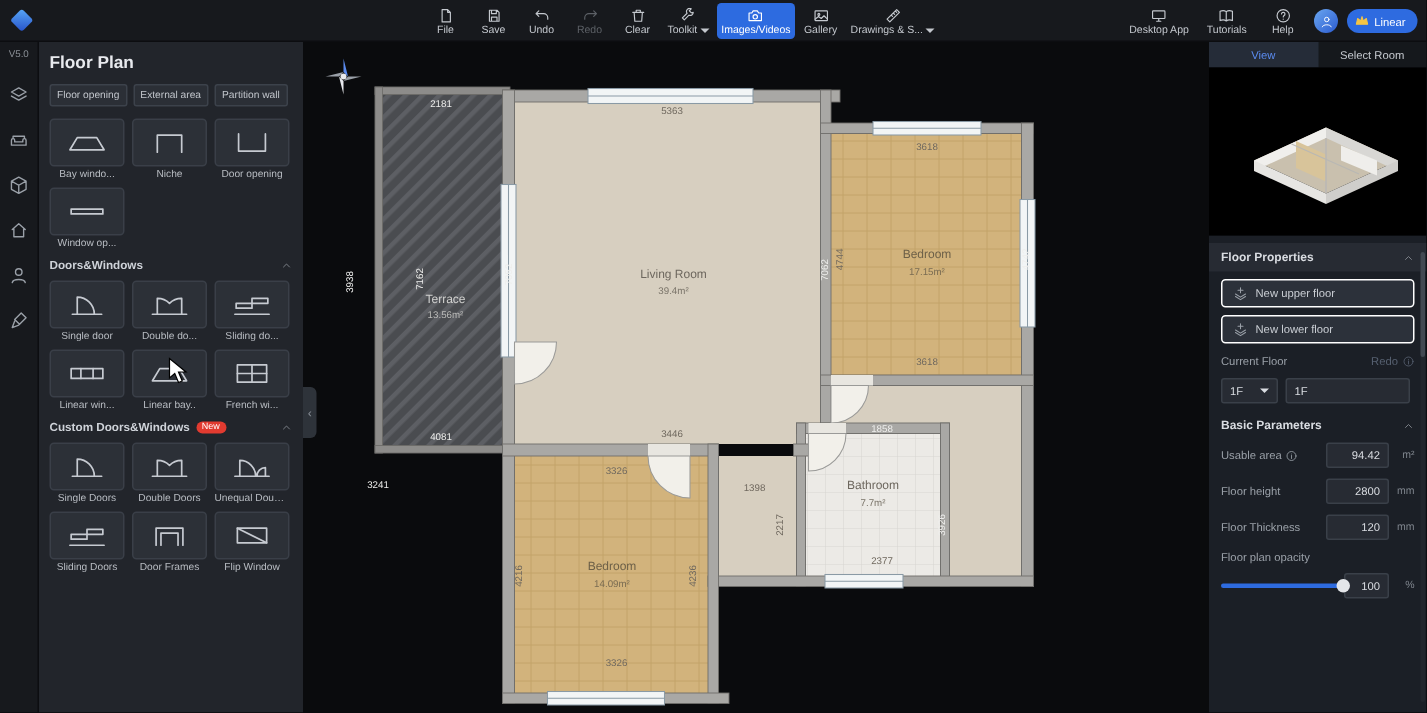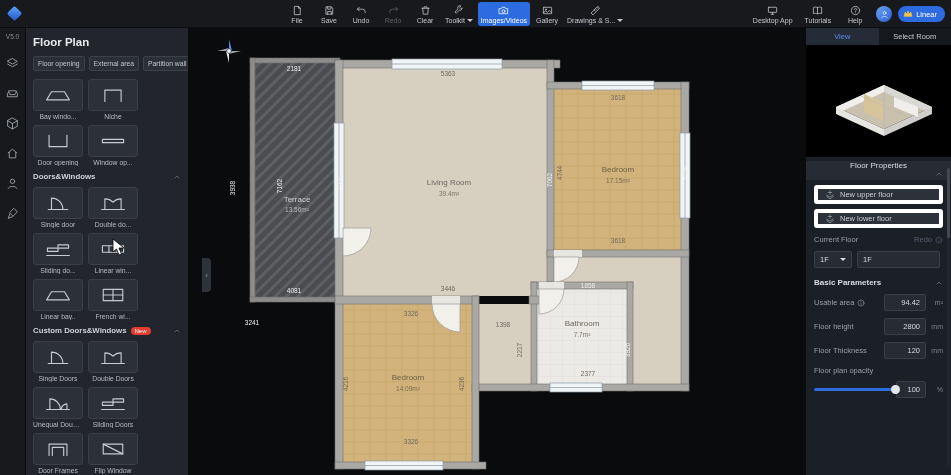--- a/index.html
+++ b/index.html
@@ -24,21 +24,21 @@
   .upgrade { display:flex; align-items:center; gap:3px; background:#2e6be0; border-radius:9px; height:16px; padding:0 8px 0 5px; color:#fff; font-size:7.5px; cursor:pointer; }
   .upgrade .ic { width:10px; height:10px; stroke:#f6c544; fill:#f6c544; }
 
   
   .strip { position:absolute; left:0; top:28px; width:26px; height:447px; background:#17191d; border-right:1px solid #0c0d10; display:flex; flex-direction:column; align-items:center; padding-top:5px; z-index:30; }
   .strip .ver { font-size:6.5px; color:#8a8f96; margin-bottom:10px; }
   .strip .sitem { width:26px; height:26px; display:flex; align-items:center; justify-content:center; color:#9aa0a8; cursor:pointer; margin-bottom:4px; }
   .strip .sitem .ic { width:13px; height:13px; }
 
   
-  .sidebar { position:absolute; left:26px; top:28px; width:162px; height:447px; background:#22252b; padding:8px 7px; overflow:hidden; z-index:30; }
+  .sidebar { position:absolute; left:26px; top:28px; width:176px; height:447px; background:#22252b; padding:8px 7px; overflow:hidden; z-index:30; }
   .sb-title { font-size:11.5px; font-weight:bold; color:#e8eaee; margin-bottom:8px; }
   .sb-tabs { display:flex; gap:4px; margin-bottom:8px; }
   .sb-tab { font-size:6.8px; color:#c2c6cc; background:#2b2f36; border:1px solid #3c424b; border-radius:2px; padding:3px 4px; white-space:nowrap; cursor:pointer; }
   .tilegrid { display:flex; flex-wrap:wrap; gap:5px; margin-bottom:6px; }
   .tile { width:50px; cursor:pointer; }
   .tile .box { width:50px; height:32px; background:#2c3037; border:1px solid #3a3f48; border-radius:3px; display:flex; align-items:center; justify-content:center; color:#c6cad1; }
   .tile .box .ic { width:26px; height:20px; stroke-width:1.4; }
   .tile .tlabel { font-size:6.8px; color:#b8bcc2; text-align:center; margin-top:2px; white-space:nowrap; overflow:hidden; text-overflow:ellipsis; }
   .sec-head { display:flex; align-items:center; margin:6px 0 6px; color:#cfd3d9; font-size:7.8px; font-weight:bold; }
   .sec-head .ic { width:8px; height:8px; margin-left:auto; color:#8a8f96; }
@@ -52,23 +52,23 @@
   .ov-sep { width:1px; height:14px; background:#5c6066; }
   .collapse-handle { position:absolute; left:0; top:230px; width:9px; height:34px; background:#2e333a; border-radius:0 4px 4px 0; display:flex; align-items:center; justify-content:center; color:#8d939b; font-size:8px; cursor:pointer; z-index:20; }
   .compass { position:absolute; left:14px; top:10px; z-index:15; }
 
   
   .rpanel { position:absolute; left:806px; top:28px; width:145px; height:447px; background:#1b1f26; z-index:30; }
   .rtabs { display:flex; height:17px; background:#15181c; }
   .rtab { flex:1; display:flex; align-items:center; justify-content:center; font-size:7.5px; color:#c6cad0; cursor:pointer; }
   .rtab.active { background:#252c38; color:#5b8bef; }
   .preview3d { width:145px; height:112px; background:#000; }
-  .prop-head { height:19px; background:#272b33; display:flex; align-items:center; padding:0 8px; font-size:8px; color:#d9dce1; font-weight:normal;flex-direction:column; }
+  .prop-head { height:19px; background:#272b33; display:flex; align-items:center; padding:0 8px; font-size:8px; color:#d9dce1; font-weight:bold; }
   .prop-head .ic { width:8px; height:8px; margin-left:auto; color:#8a8f96; }
-  .rbtn { margin:5px 8px 0; height:19px; background:#2c313a; border:4px solid #ffffff; border-radius:3px; display:flex; align-items:center; gap:5px; padding:0 7px; font-size:7.5px; color:#c9cdd3; cursor:pointer; }
+  .rbtn { margin:5px 8px 0; height:19px; background:#2c313a; border:1px solid #ffffff; border-radius:3px; display:flex; align-items:center; gap:5px; padding:0 7px; font-size:7.5px; color:#c9cdd3; cursor:pointer; }
   .rbtn .ic { width:10px; height:10px; color:#9aa0a8; }
   .rrow { display:flex; align-items:center; margin:7px 8px 0; }
   .rlabel { font-size:7.5px; color:#9aa0a8; display:flex; align-items:center; gap:3px;text-align:center; }
   .rlabel .ic { width:8px; height:8px; }
   .rlink { margin-left:auto; display:flex; align-items:center; gap:3px; font-size:7.5px; color:#566070; cursor:pointer; }
   .rlink .ic { width:8px; height:8px; }
   .rselect { width:38px; height:17px; background:#272b33; border:1px solid #3a4049; border-radius:2px; display:flex; align-items:center; justify-content:space-between; padding:0 5px; font-size:7.5px; color:#d9dce1; cursor:pointer; }
   .rinput { height:17px; background:#272b33; border:1px solid #3a4049; border-radius:2px; color:#d9dce1; font-size:7.5px; padding:0 5px; font-family:"Liberation Sans", sans-serif; text-align:right; }
   .rinput.wide { width:83px; margin-left:5px; text-align:left; }
   .rinput.num { width:42px; margin-left:auto; }

